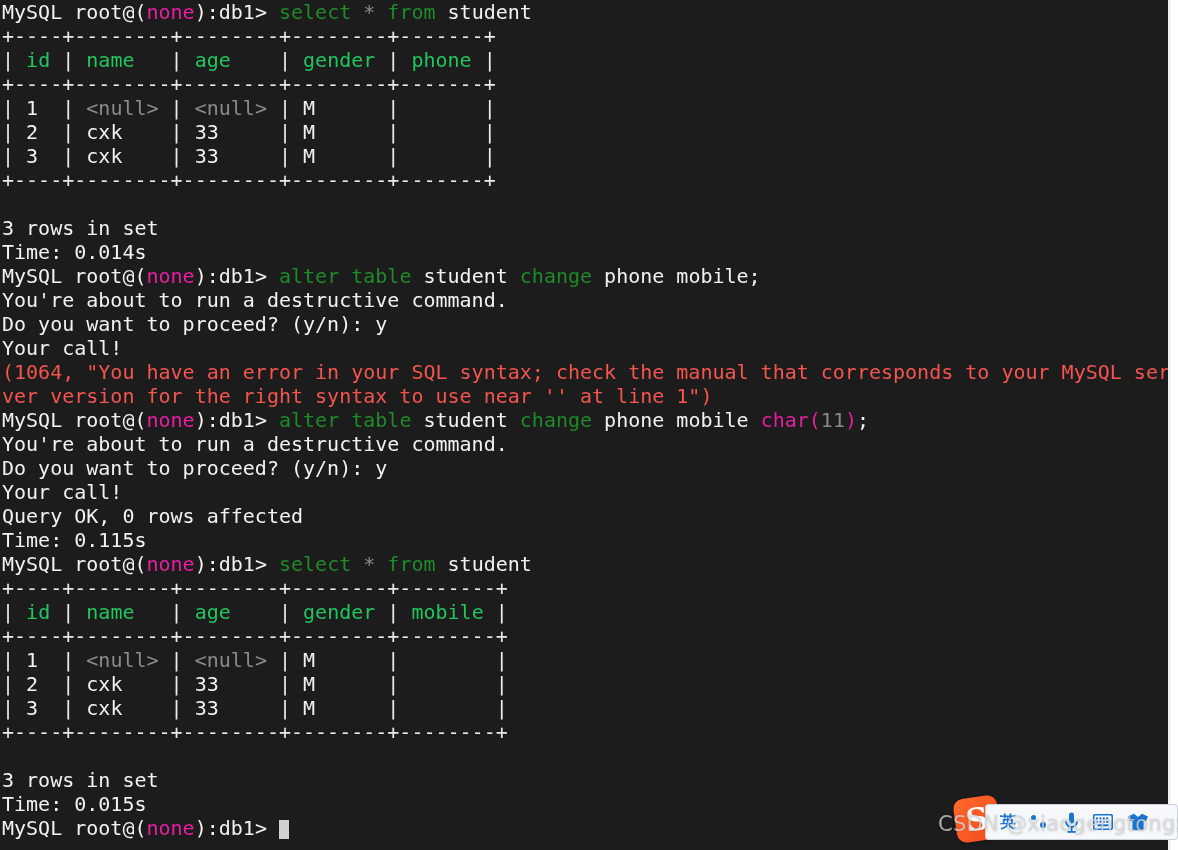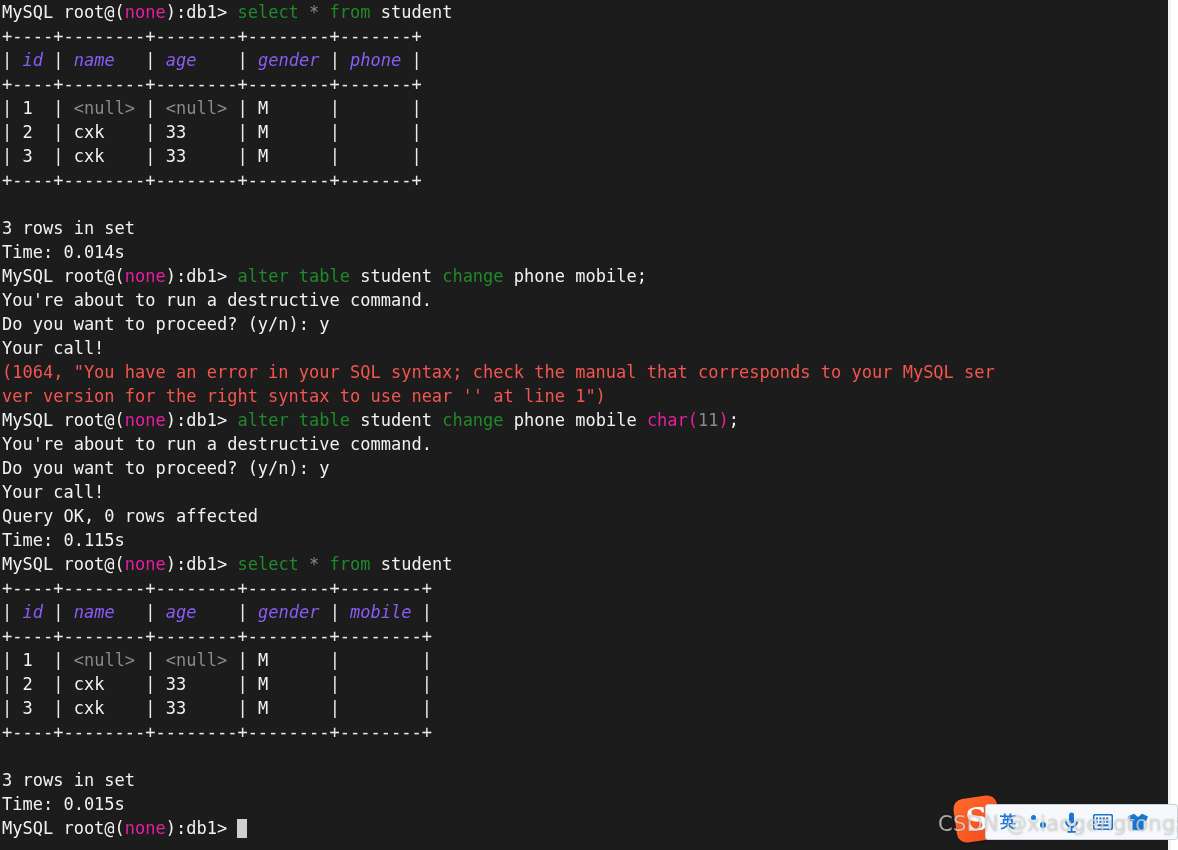--- a/index.html
+++ b/index.html
@@ -23,33 +23,33 @@
     background: #1c1c1c;
     border-right: 3px solid #f2f2f2;
     box-sizing: border-box;
     overflow: hidden;
   }
   #console {
     position: absolute;
     left: 2px;
     top: 0px;
     font-family: "DejaVu Sans Mono", "Liberation Mono", monospace;
-    font-size: 17px;
+    font-size: 20px;
     line-height: 24px;
     white-space: pre;
     color: #f2f2f2;
     letter-spacing: 0px;
   }
   .line {
     height: 24px;
     white-space: pre;
   }
   .w   { color: #f2f2f2; }
   .grn { color: #1f8a2a; }   
-  .hgrn{ color: #8b5cf6; font-style: italic; }   
+  .hgrn{ color: #22c55e; }   
   .mag { color: #e61fa0; }   
   .gry { color: #8a8a8a; }   
   .red { color: #f4554f; }   
   .bdr { color: #eaeaea; }   
   .cursor {
     display: inline-block;
     width: 10px;
     height: 19px;
     background: #d0d0d0;
     vertical-align: -4px;

